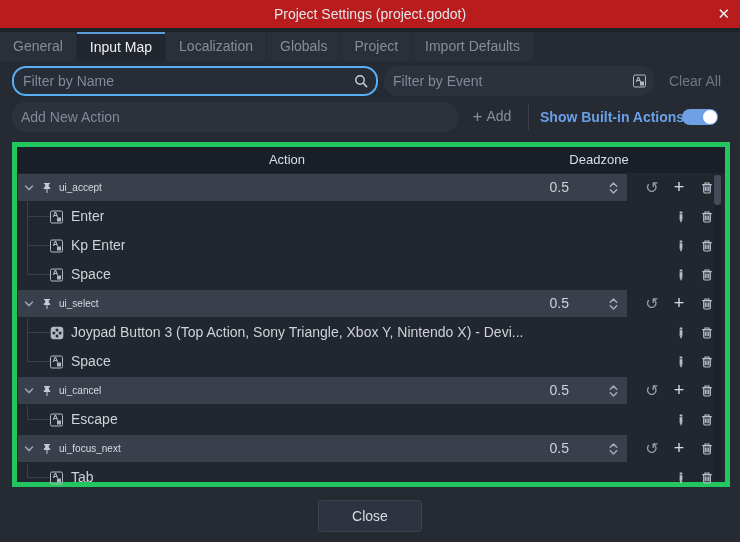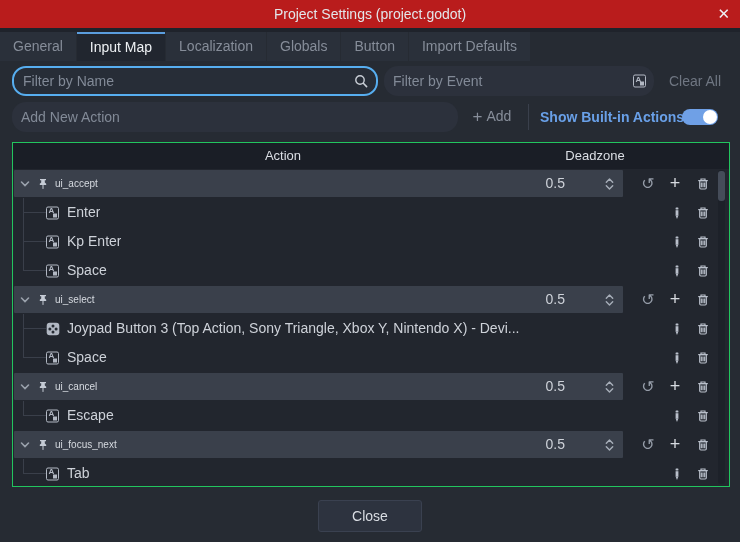--- a/index.html
+++ b/index.html
@@ -29,21 +29,21 @@
     font-size:14px; font-family:"Liberation Sans",sans-serif; cursor:pointer; }
   .add-btn { position:absolute; left:462px; top:102px; width:60px; height:30px; color:#878e9a; font-size:14px;
     background:transparent; border:none; font-family:"Liberation Sans",sans-serif; cursor:pointer; }
   .add-btn .plusg { font-size:17px; vertical-align:-1px; margin-right:4px; }
   .vsep { position:absolute; left:528px; top:104px; width:1px; height:26px; background:#3a404c; }
   .builtin-label { position:absolute; left:540px; top:102px; height:30px; line-height:30px; font-size:14px; color:#69a0e8; cursor:pointer;font-weight:bold; }
   .toggle { position:absolute; left:682px; top:109px; width:36px; height:16px; border-radius:8px; background:#6fa0e6; cursor:pointer; }
   .toggle .knob { position:absolute; right:1px; top:1px; width:14px; height:14px; border-radius:50%; background:#ffffff; }
 
   
-  .panel { position:absolute; left:12px; top:142px; width:718px; height:345px; background:#22262e; border:1px solid #22c55e; }
+  .panel { position:absolute; left:12px; top:142px; width:718px; height:345px; background:#22262e; border:5px solid #22c55e; }
   .thead { position:absolute; left:0; top:0; width:100%; height:26px; background:#1a1e26; }
   .thead .col { position:absolute; top:0; line-height:26px; font-size:13px; color:#dbdfe5; text-align:center; }
   .col-action { left:0; width:540px; }
   .col-deadzone { left:512px; width:140px; }
   .rows { position:absolute; left:0; top:26px; width:100%; }
   .row { position:relative; height:29px; }
   .band { position:absolute; left:1px; top:1px; width:609px; height:27px; background:#3a404b; border-radius:1px; }
   .ic { position:absolute; top:50%; transform:translateY(-50%); display:inline-flex; }
   .chev { left:7px; cursor:pointer; }
   .pinic { left:23px; }
@@ -78,21 +78,21 @@
     <span class="title">Project Settings (project.godot)</span>
     <span class="close-x">✕</span>
   </div>
 
   <div class="tabgap"></div>
   <div class="tabstrip" id="tabstrip">
       <div class="tab">General</div>
       <div class="tab active">Input Map</div>
       <div class="tab">Localization</div>
       <div class="tab">Globals</div>
-      <div class="tab">Button</div>
+      <div class="tab">Project</div>
       <div class="tab">Import Defaults</div>
     </div>
 
   <div class="input-wrap focused" style="left:12px; top:66px; width:366px;">
     <input placeholder="Filter by Name" style="">
     <span class="in-icon">
       <svg width="14" height="14" viewBox="0 0 14 14">
           <circle cx="6" cy="6" r="4.2" stroke="#c9ced6" stroke-width="1.4" fill="none"></circle>
           <line x1="9.3" y1="9.3" x2="12.6" y2="12.6" stroke="#c9ced6" stroke-width="1.6" stroke-linecap="round"></line>
         </svg>

